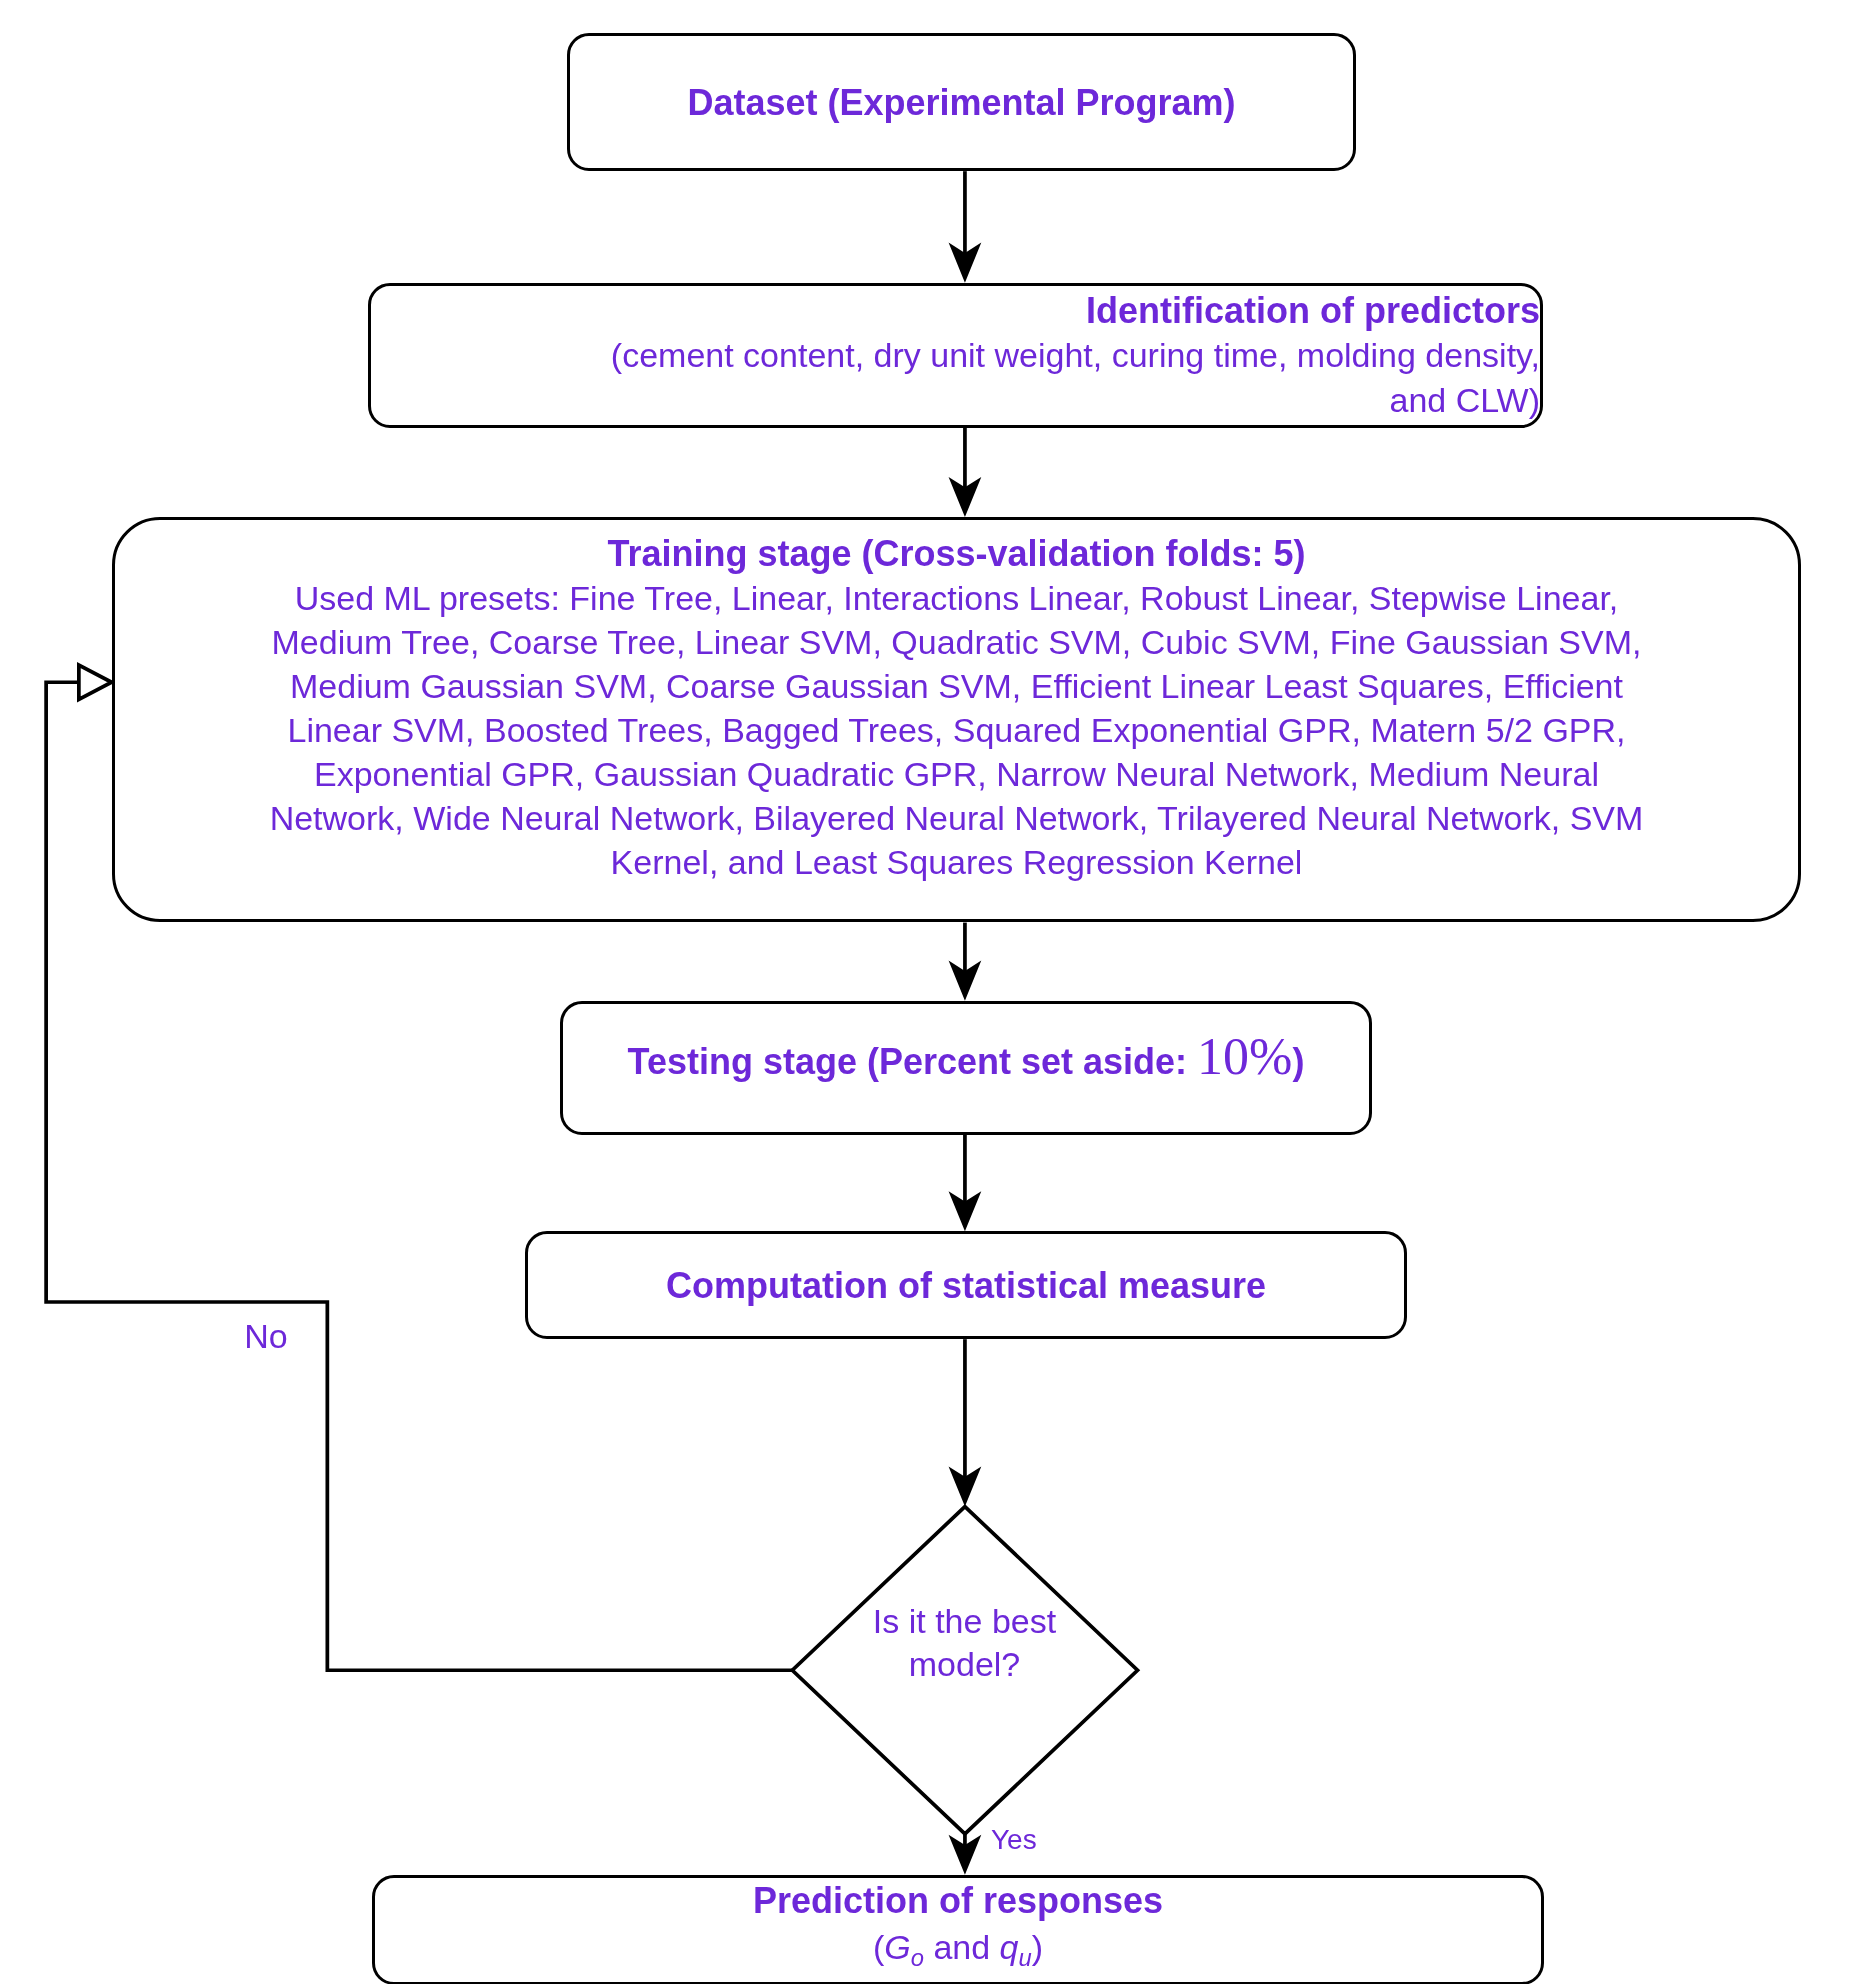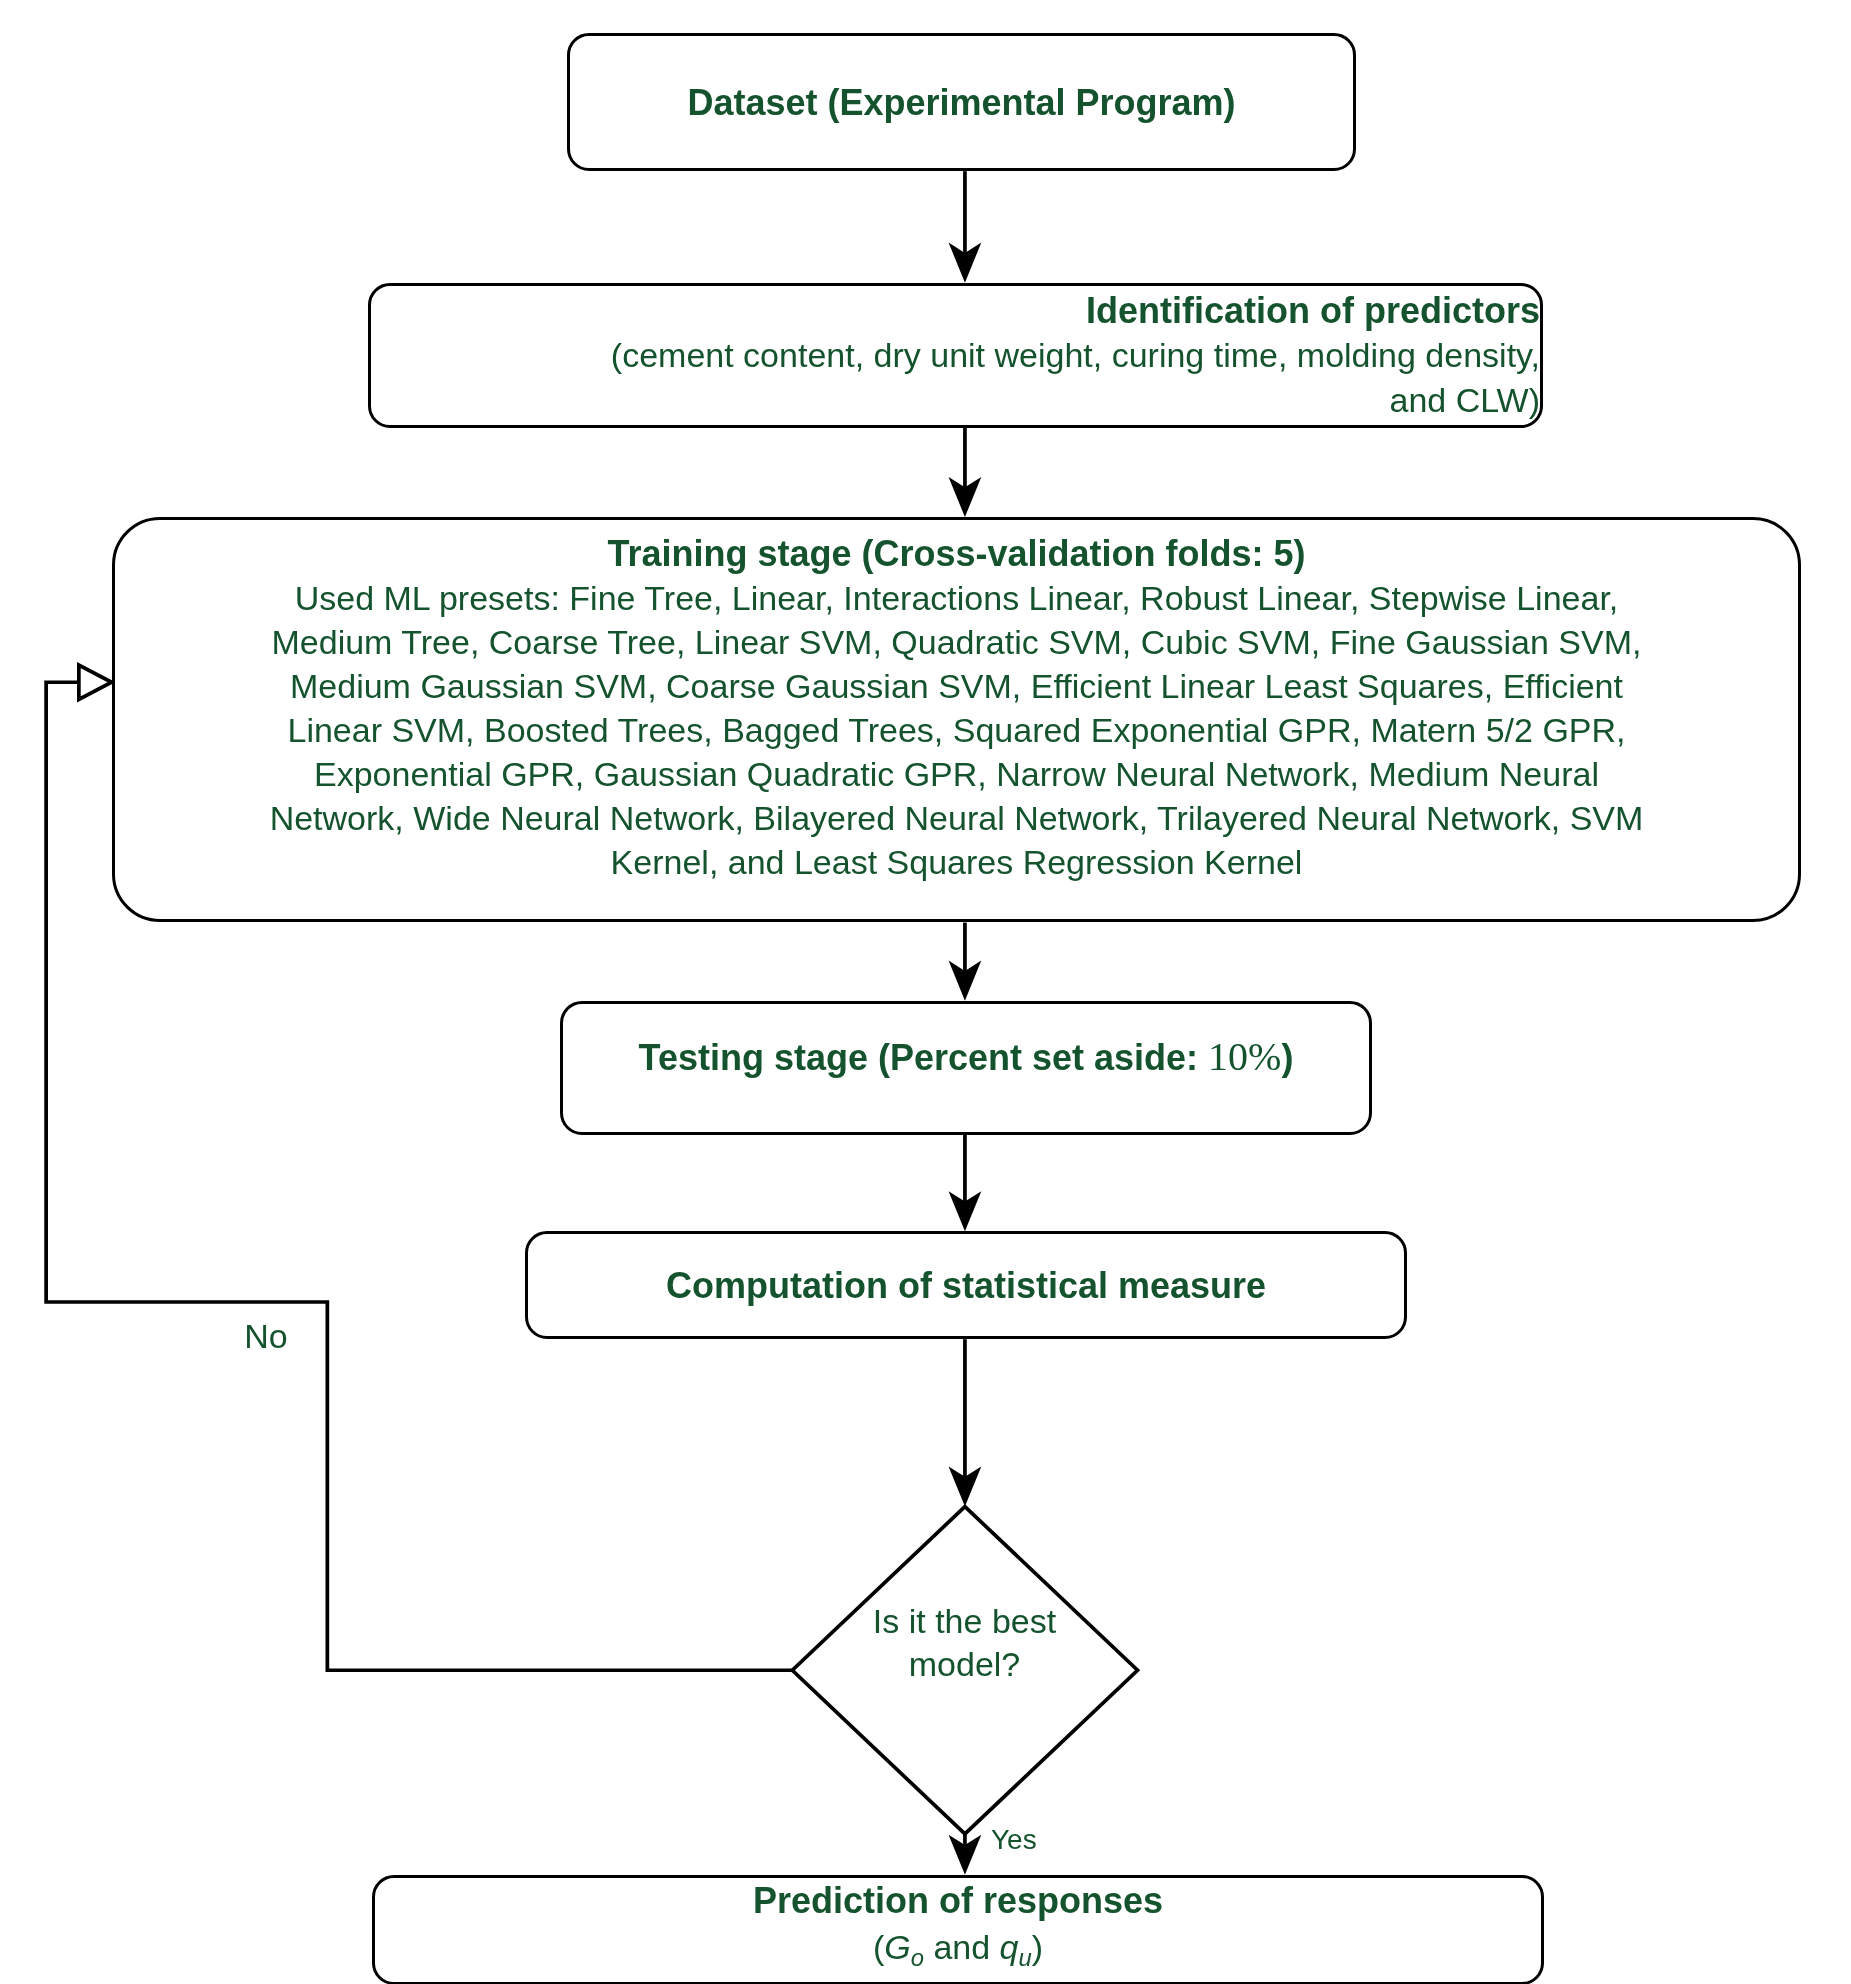--- a/index.html
+++ b/index.html
@@ -1,21 +1,21 @@
 <!DOCTYPE html>
 <html style="font-size:12px"><head>
 <meta charset="utf-8">
 <style>
   html,body{margin:0;padding:0;background:#ffffff;}
   #canvas{
     position:relative;
     width:1851px;height:1985px;
     background:#ffffff;
     font-family:"Liberation Sans", sans-serif;
-    color:#14532d;
+    color:#6d28d9;
   }
   #wires{position:absolute;left:0;top:0;width:1851px;height:1985px;}
   .node{
     position:absolute;
     box-sizing:border-box;
     background:#ffffff;
     border:3.7px solid #000;
     border-radius:22px;
     display:flex;
     flex-direction:column;
@@ -23,21 +23,21 @@
     justify-content:center;
     text-align:center;
     line-height:45px;
     font-size:34px;
   }
   .node .bold{font-weight:bold;font-size:36px;}
   #node-training{border-radius:48px;justify-content:flex-start;padding-top:12px;line-height:44px;}
   #node-training .body-line{white-space:nowrap;}
   #node-testing{justify-content:flex-start;padding-top:30px;}
   #node-prediction{line-height:46px;}
-  .serif-val{font-family:"Liberation Serif", serif;font-weight:normal;font-size:40px;}
+  .serif-val{font-family:"Liberation Serif", serif;font-weight:normal;font-size:52px;}
   .mvar{font-style:italic;}
   .msub{font-style:italic;font-size:0.7em;vertical-align:-0.30em;}
   .edge-label{
     position:absolute;
     font-size:34px;
     line-height:37px;
     background:transparent;
   }
   #decision-text{
     position:absolute;

